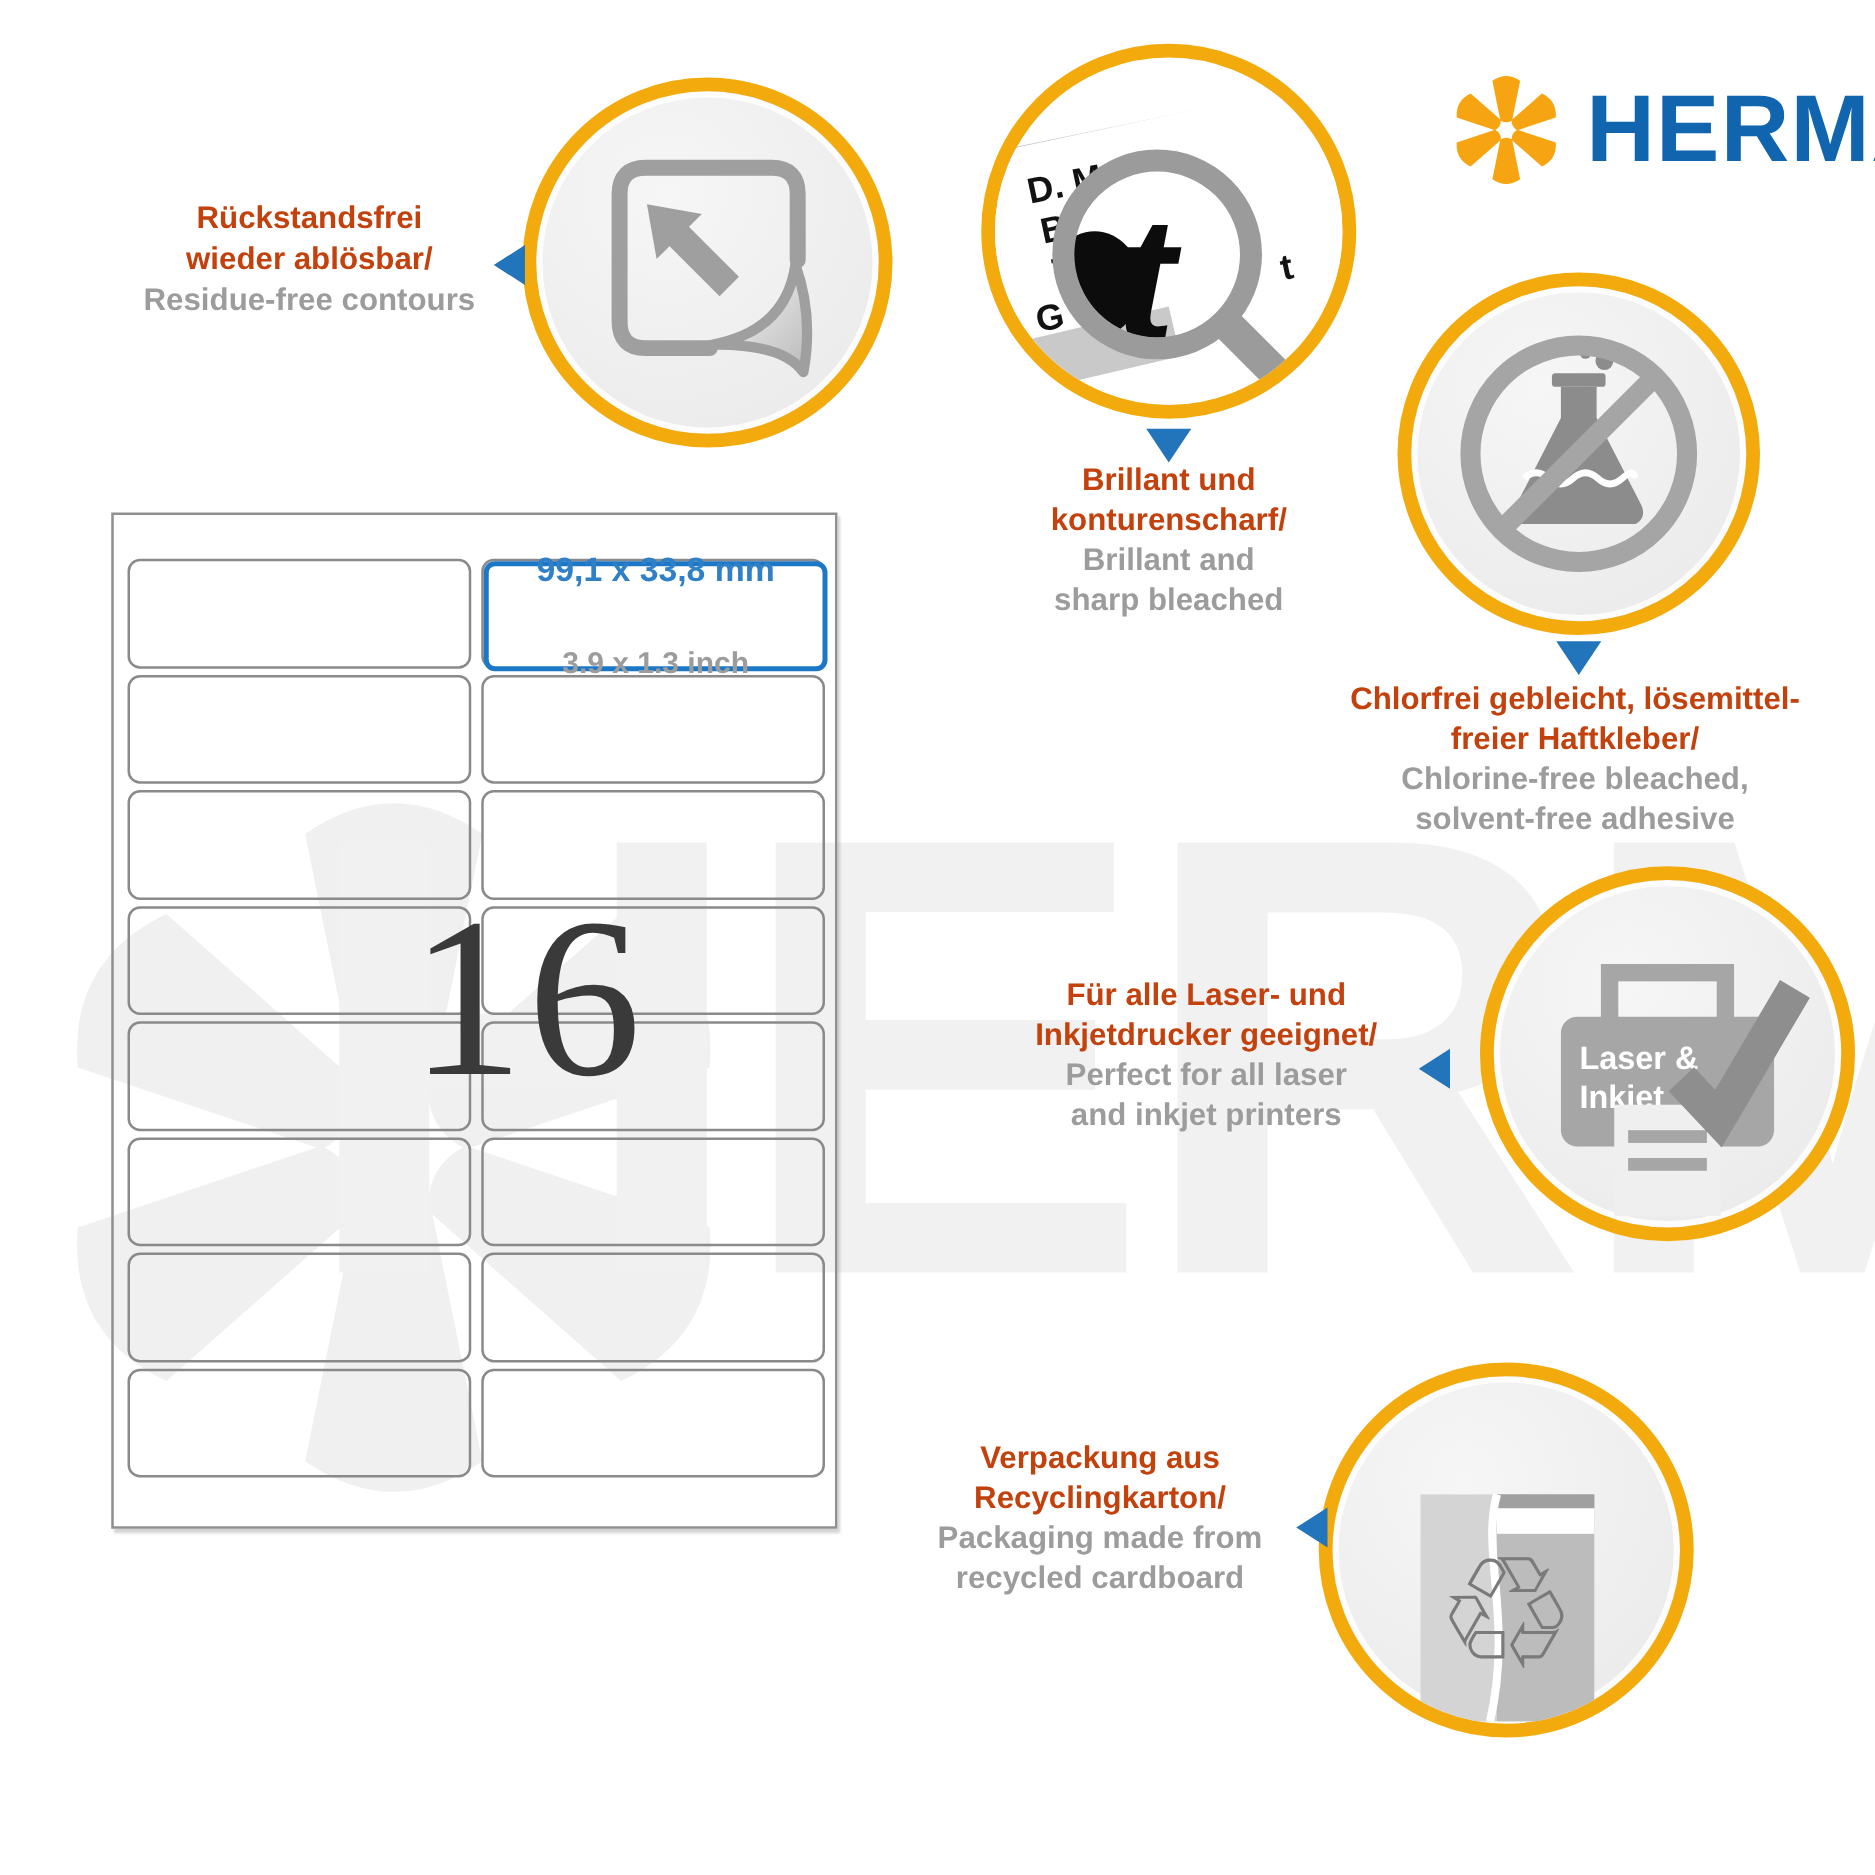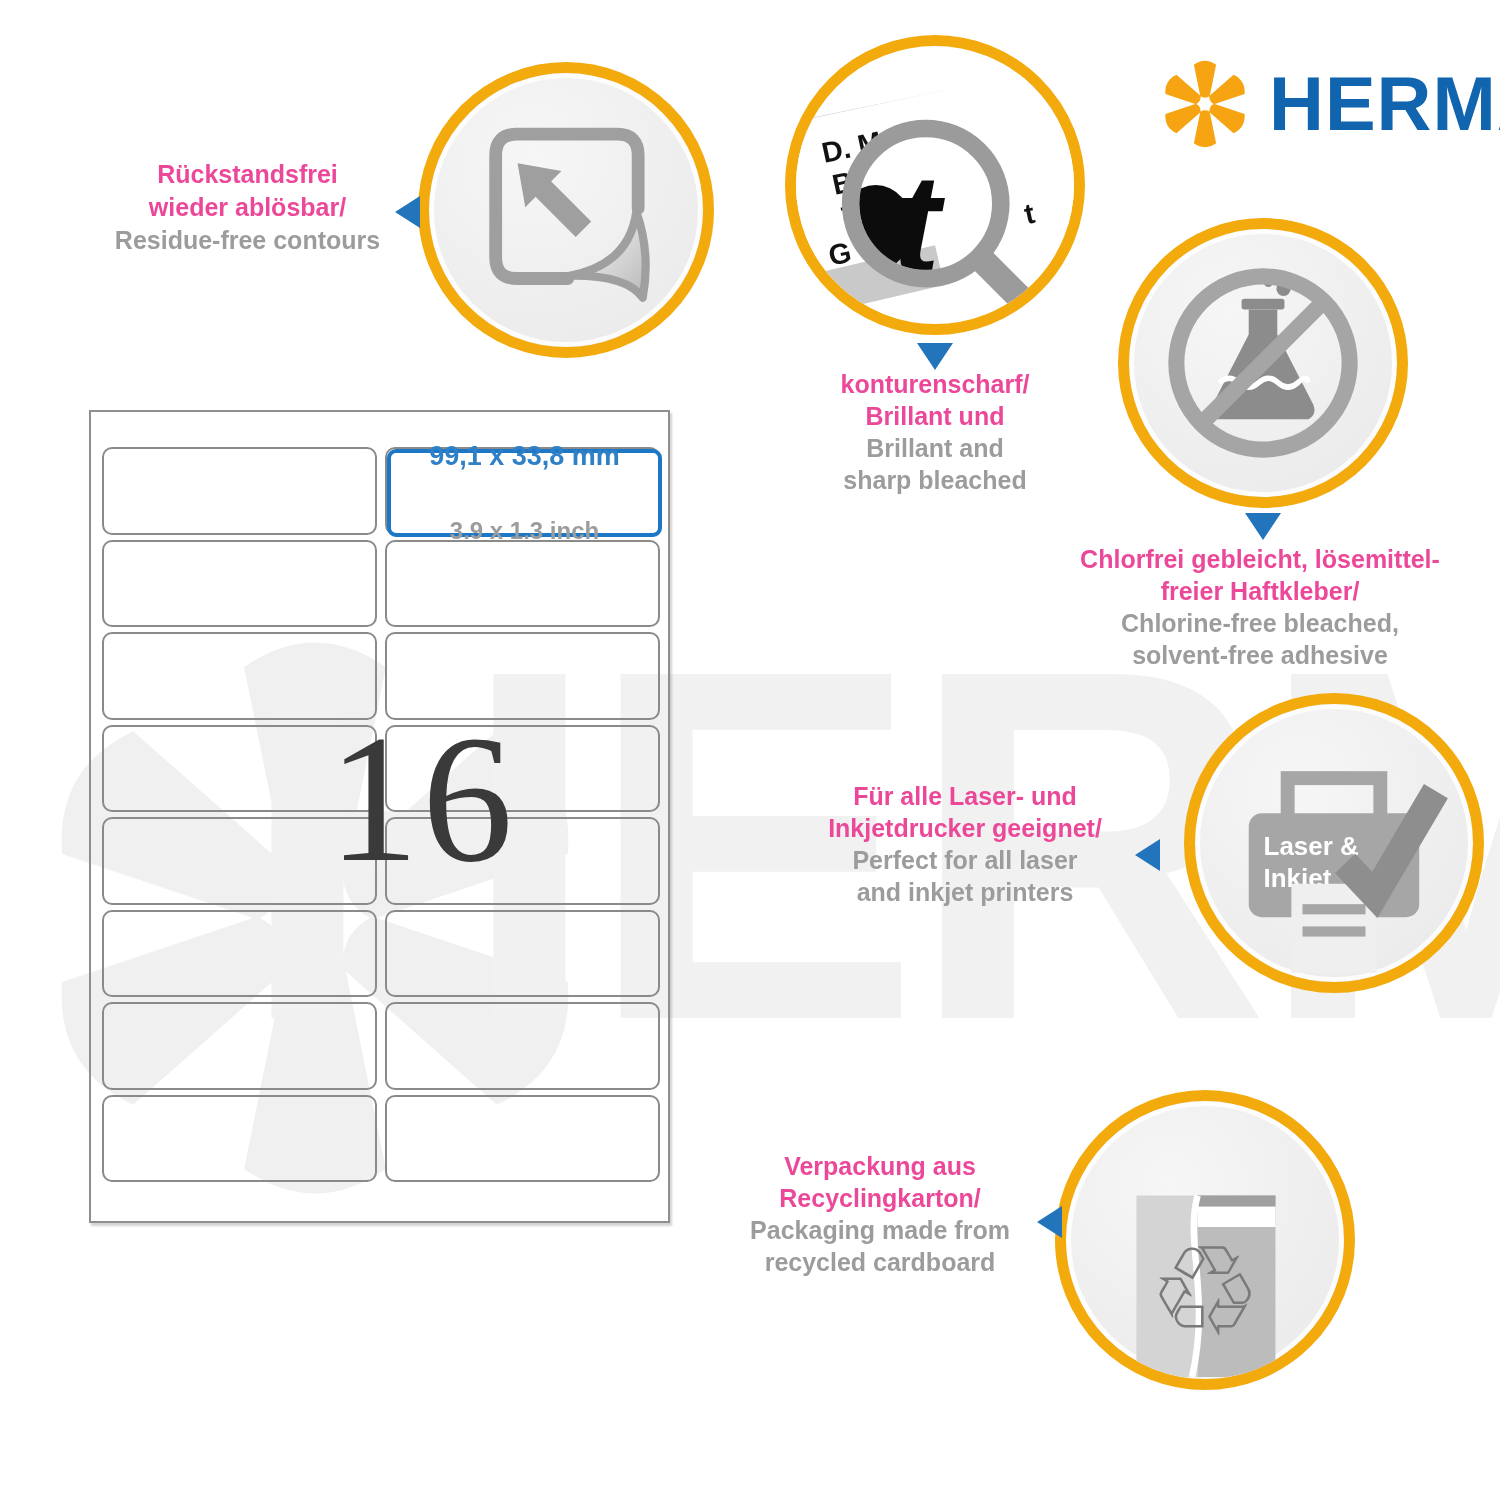--- a/index.html
+++ b/index.html
@@ -22,21 +22,21 @@
   .circle{
     position:absolute;border-radius:50%;z-index:2;box-sizing:border-box;
     border:11px solid #F3AA0C;overflow:hidden;
     background:radial-gradient(circle at 38% 30%, #f6f6f6 0%, #ececec 75%, #e7e7e7 100%);
     box-shadow:inset 0 0 0 5px rgba(255,255,255,0.85);
   }
   .circle svg{position:absolute;left:0;top:0;width:100%;height:100%;}
   .circle-mag{background:#ffffff;}
   
   .callout{position:absolute;z-index:3;text-align:center;font-weight:bold;font-size:25px;line-height:33px;}
-  .c-blue{color:#ec4899;}
+  .c-blue{color:#c2410c;}
   .c-gray{color:#9C9C9C;}
   
   .tri{position:absolute;width:0;height:0;z-index:3;}
   .tri-left{border-top:16px solid transparent;border-bottom:16px solid transparent;border-right:25px solid #2274BB;}
   .tri-down{border-left:18px solid transparent;border-right:18px solid transparent;border-top:27px solid #2274BB;}
   
   .sheet{
     position:absolute;left:89px;top:410px;width:581px;height:813px;z-index:1;
     border:2px solid #8F8F8F;box-sizing:border-box;
     box-shadow:2px 3px 2px rgba(130,130,130,0.35);
@@ -165,22 +165,22 @@
     </g>
     <circle cx="140" cy="170" r="81" fill="none" stroke="#9b9b9b" stroke-width="19"></circle>
     <g transform="translate(198 228) rotate(-45)">
       <rect x="-14" y="-6" width="28" height="92" rx="5" fill="#9b9b9b"></rect>
     </g>
   </svg>
 </div>
 <div class="tri tri-down" style="left:917px;top:343px;"></div>
 
 <div class="callout" style="left:785px;top:368px;width:300px;line-height:32px;">
+  <div class="c-blue">Brillant und</div>
   <div class="c-blue">konturenscharf/</div>
-  <div class="c-blue">Brillant und</div>
   <div class="c-gray">Brillant and</div>
   <div class="c-gray">sharp bleached</div>
 </div>
 
 <div class="circle" style="left:1118px;top:218px;width:290px;height:290px;">
   <svg viewBox="0 0 300 300">
     <rect x="126" y="78" width="48" height="12" rx="3" fill="#8C8C8C"></rect>
     <path d="M 134 90 h 32 v 28 l 40 78 q 5 11 -5 17 h -102 q -10 -6 -5 -17 l 40 -78 z" fill="#8C8C8C"></path>
     <path d="M 101 172 q 11 -10 22 0 t 22 0 t 22 0 t 22 0 t 11 0" fill="none" stroke="#ffffff" stroke-width="6"></path>
     <circle cx="156" cy="60" r="5" fill="#8C8C8C"></circle>

